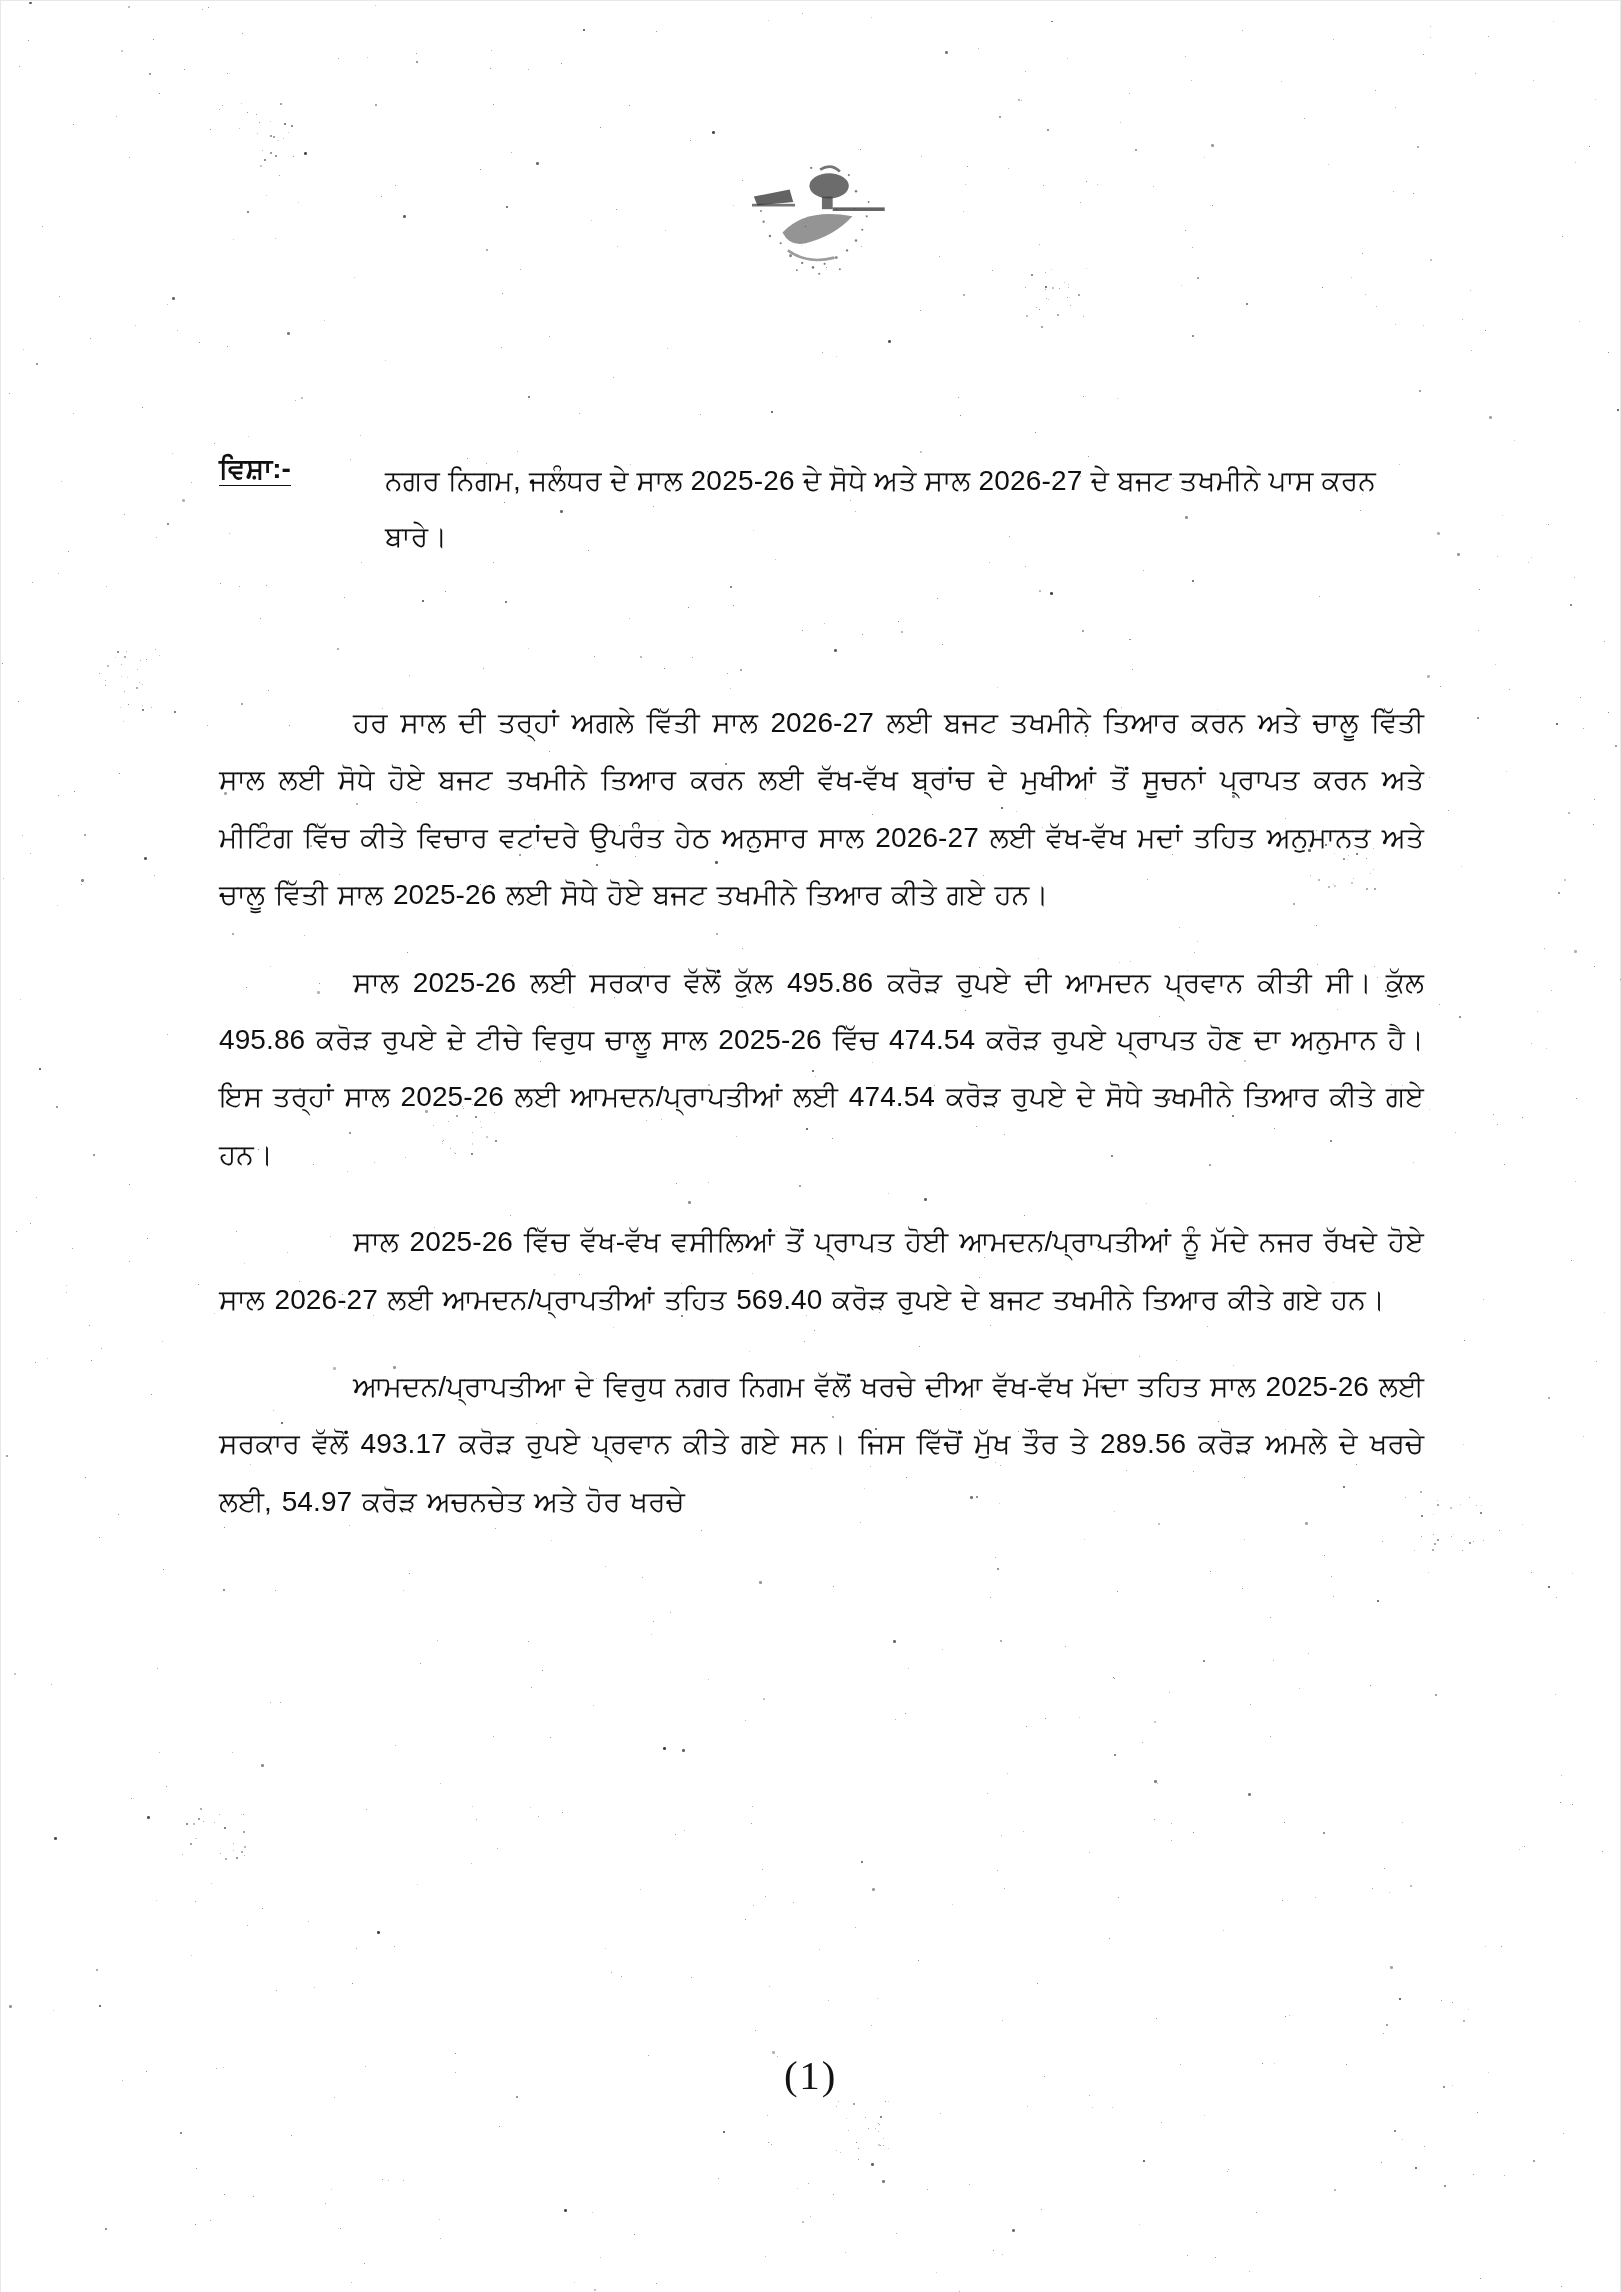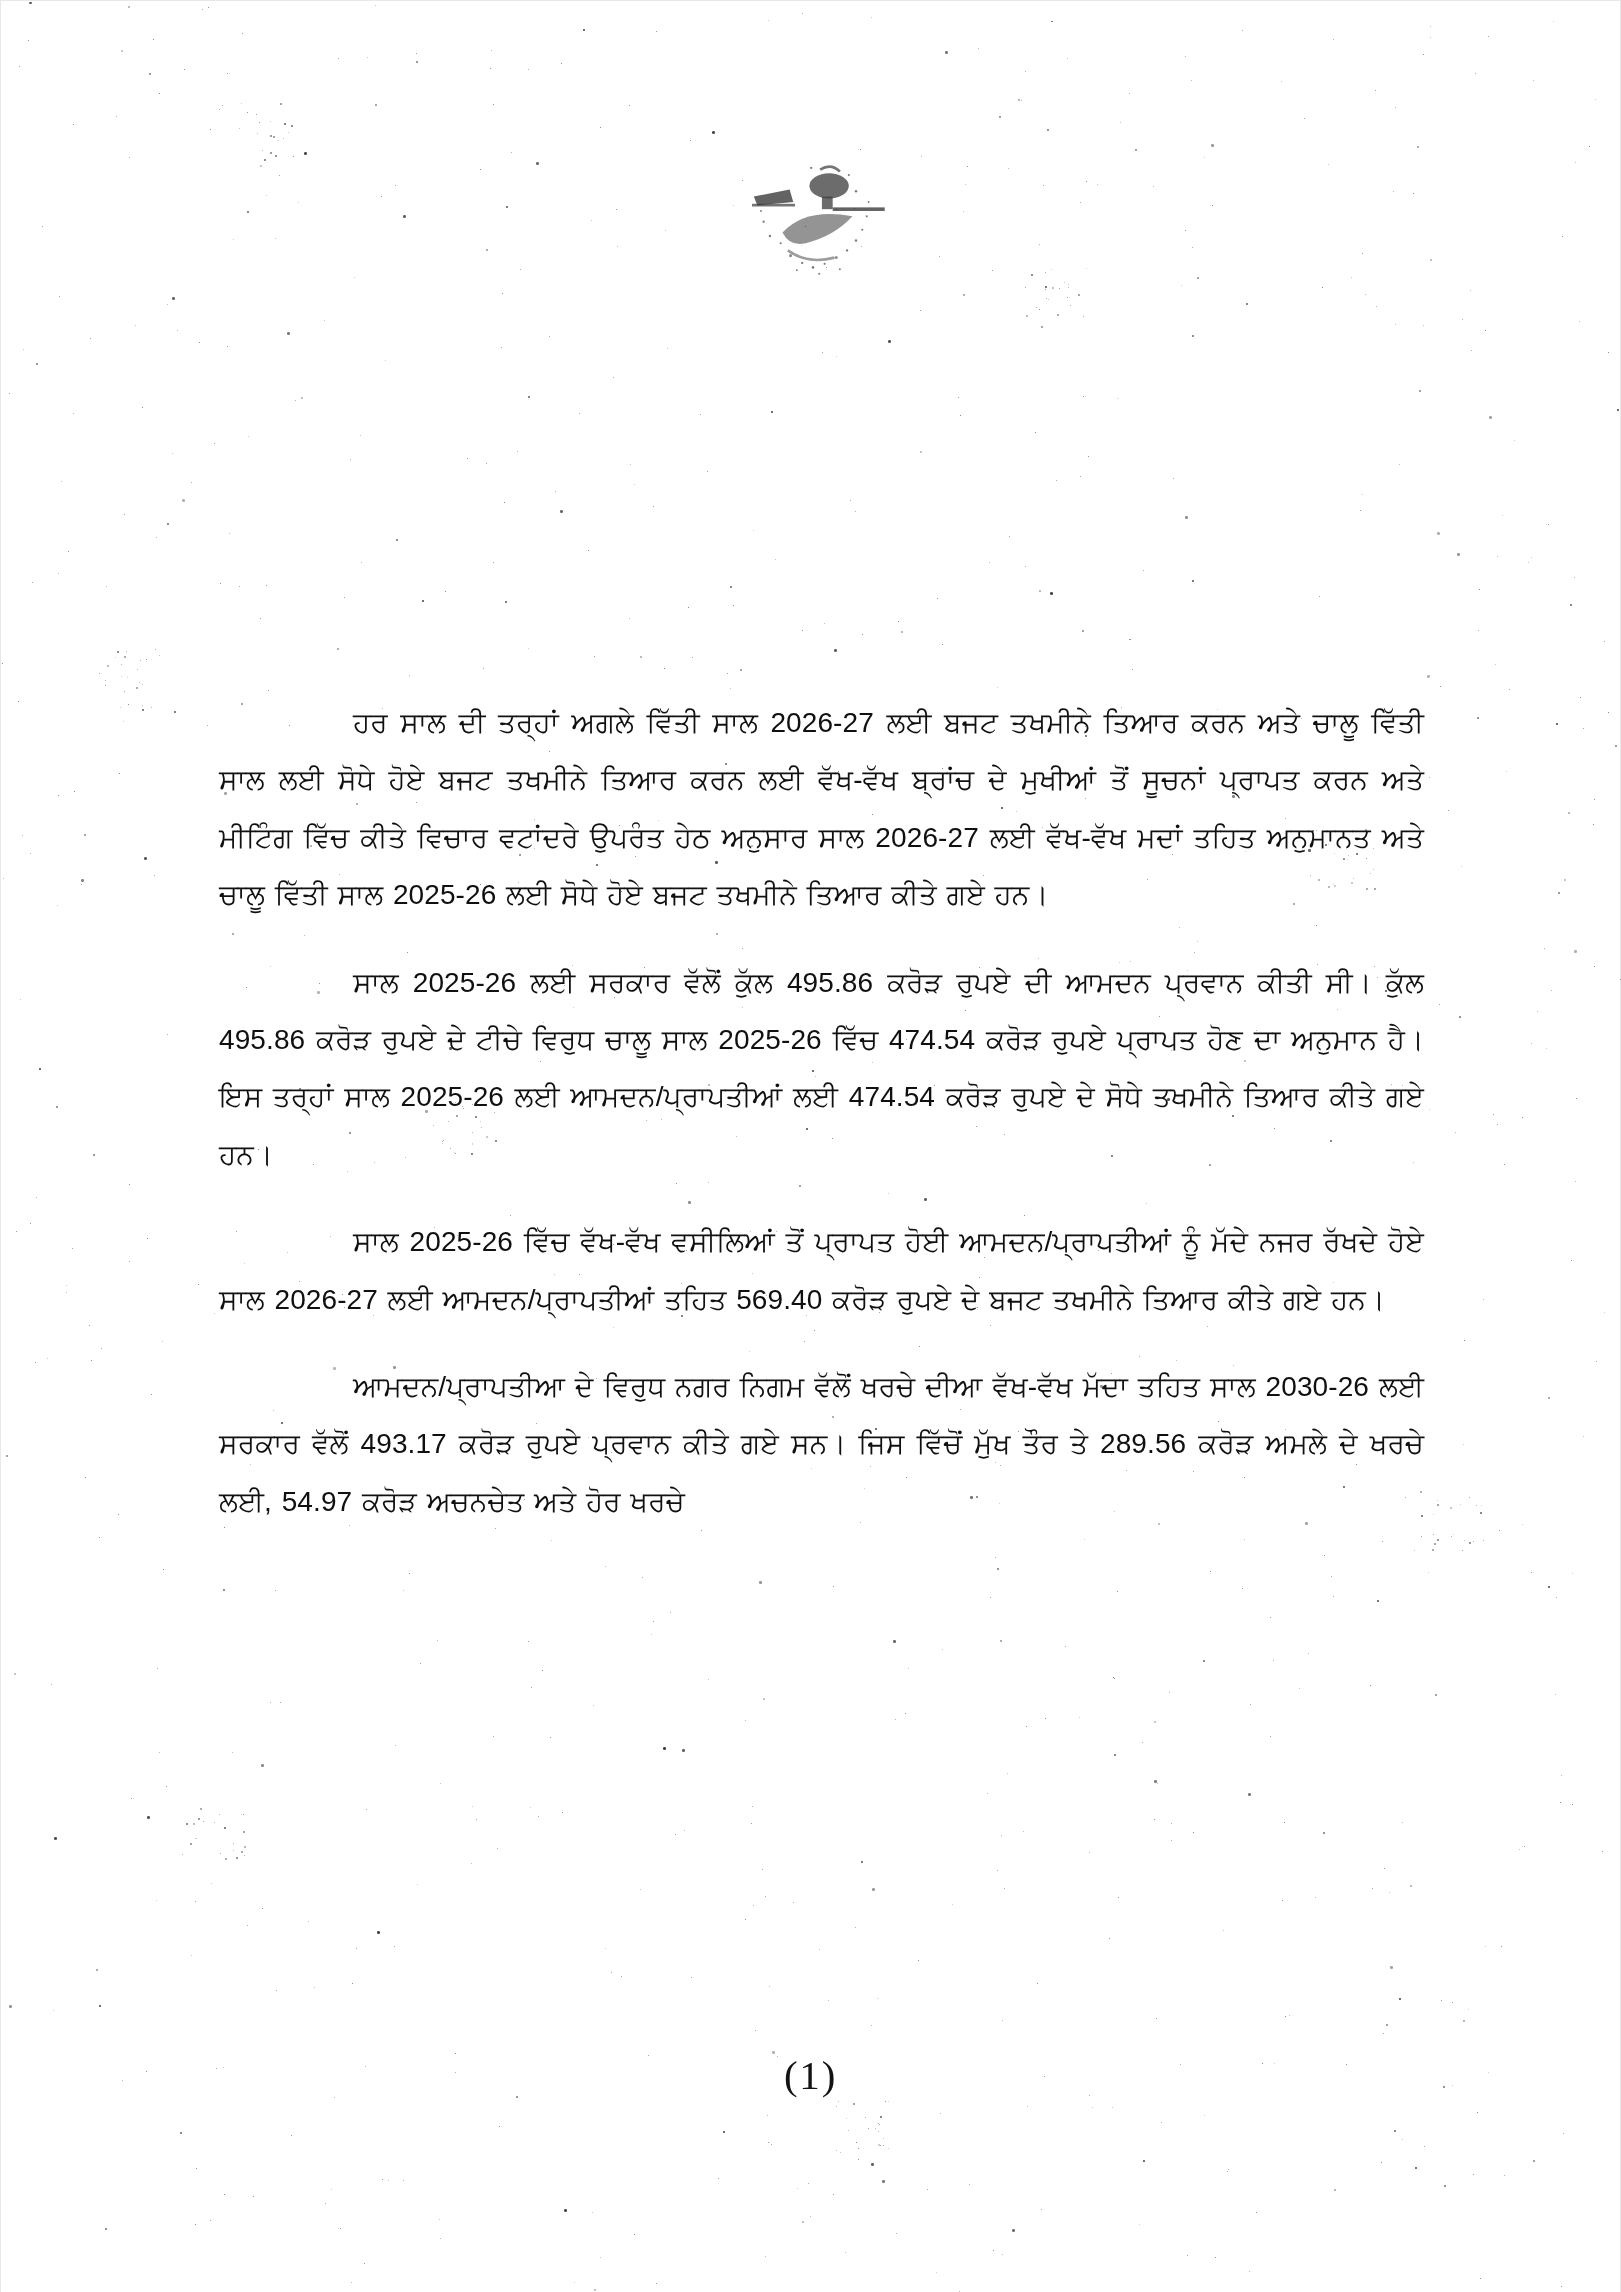--- a/index.html
+++ b/index.html
@@ -178,26 +178,32 @@
           <circle cx="128" cy="28" r="1.2"></circle>
         <circle cx="136" cy="46" r="1.4"></circle>
           <circle cx="150" cy="58" r="1.1"></circle>
       </g>
     </svg>
   </div>
 
   <div class="content">
 
 
+    <div class="subject-row">
+      <div class="subject-label">
+        <u>ਵਿਸ਼ਾ:-</u>
+      </div>
+      <div class="subject-body">ਨਗਰ ਨਿਗਮ, ਜਲੰਧਰ ਦੇ ਸਾਲ 2025-26 ਦੇ ਸੋਧੇ ਅਤੇ ਸਾਲ 2026-27 ਦੇ ਬਜਟ ਤਖਮੀਨੇ ਪਾਸ ਕਰਨ ਬਾਰੇ।</div>
+    </div>
 
     <div class="body-block">
       <p class="para">ਹਰ ਸਾਲ ਦੀ ਤਰ੍ਹਾਂ ਅਗਲੇ ਵਿੱਤੀ ਸਾਲ 2026-27 ਲਈ ਬਜਟ ਤਖਮੀਨੇ ਤਿਆਰ ਕਰਨ ਅਤੇ ਚਾਲੂ ਵਿੱਤੀ ਸਾਲ ਲਈ ਸੋਧੇ ਹੋਏ ਬਜਟ ਤਖਮੀਨੇ ਤਿਆਰ ਕਰਨ ਲਈ ਵੱਖ-ਵੱਖ ਬ੍ਰਾਂਚ ਦੇ ਮੁਖੀਆਂ ਤੋਂ ਸੂਚਨਾਂ ਪ੍ਰਾਪਤ ਕਰਨ ਅਤੇ ਮੀਟਿੰਗ ਵਿੱਚ ਕੀਤੇ ਵਿਚਾਰ ਵਟਾਂਦਰੇ ਉਪਰੰਤ ਹੇਠ ਅਨੁਸਾਰ ਸਾਲ 2026-27 ਲਈ ਵੱਖ-ਵੱਖ ਮਦਾਂ ਤਹਿਤ ਅਨੁਮਾਨਤ ਅਤੇ ਚਾਲੂ ਵਿੱਤੀ ਸਾਲ 2025-26 ਲਈ ਸੋਧੇ ਹੋਏ ਬਜਟ ਤਖਮੀਨੇ ਤਿਆਰ ਕੀਤੇ ਗਏ ਹਨ।</p>
       <p class="para">ਸਾਲ 2025-26 ਲਈ ਸਰਕਾਰ ਵੱਲੋਂ ਕੁੱਲ 495.86 ਕਰੋੜ ਰੁਪਏ ਦੀ ਆਮਦਨ ਪ੍ਰਵਾਨ ਕੀਤੀ ਸੀ। ਕੁੱਲ 495.86 ਕਰੋੜ ਰੁਪਏ ਦੇ ਟੀਚੇ ਵਿਰੁਧ ਚਾਲੂ ਸਾਲ 2025-26 ਵਿੱਚ 474.54 ਕਰੋੜ ਰੁਪਏ ਪ੍ਰਾਪਤ ਹੋਣ ਦਾ ਅਨੁਮਾਨ ਹੈ। ਇਸ ਤਰ੍ਹਾਂ ਸਾਲ 2025-26 ਲਈ ਆਮਦਨ/ਪ੍ਰਾਪਤੀਆਂ ਲਈ 474.54 ਕਰੋੜ ਰੁਪਏ ਦੇ ਸੋਧੇ ਤਖਮੀਨੇ ਤਿਆਰ ਕੀਤੇ ਗਏ ਹਨ।</p>
       <p class="para">ਸਾਲ 2025-26 ਵਿੱਚ ਵੱਖ-ਵੱਖ ਵਸੀਲਿਆਂ ਤੋਂ ਪ੍ਰਾਪਤ ਹੋਈ ਆਮਦਨ/ਪ੍ਰਾਪਤੀਆਂ ਨੂੰ ਮੱਦੇ ਨਜਰ ਰੱਖਦੇ ਹੋਏ ਸਾਲ 2026-27 ਲਈ ਆਮਦਨ/ਪ੍ਰਾਪਤੀਆਂ ਤਹਿਤ 569.40 ਕਰੋੜ ਰੁਪਏ ਦੇ ਬਜਟ ਤਖਮੀਨੇ ਤਿਆਰ ਕੀਤੇ ਗਏ ਹਨ।</p>
-      <p class="para tight">ਆਮਦਨ/ਪ੍ਰਾਪਤੀਆ ਦੇ ਵਿਰੁਧ ਨਗਰ ਨਿਗਮ ਵੱਲੋਂ ਖਰਚੇ ਦੀਆ ਵੱਖ-ਵੱਖ ਮੱਦਾ ਤਹਿਤ ਸਾਲ 2030-26 ਲਈ ਸਰਕਾਰ ਵੱਲੋਂ 493.17 ਕਰੋੜ ਰੁਪਏ ਪ੍ਰਵਾਨ ਕੀਤੇ ਗਏ ਸਨ। ਜਿਸ ਵਿੱਚੋਂ ਮੁੱਖ ਤੌਰ ਤੇ 289.56 ਕਰੋੜ ਅਮਲੇ ਦੇ ਖਰਚੇ ਲਈ, 54.97 ਕਰੋੜ ਅਚਨਚੇਤ ਅਤੇ ਹੋਰ ਖਰਚੇ</p>
+      <p class="para tight">ਆਮਦਨ/ਪ੍ਰਾਪਤੀਆ ਦੇ ਵਿਰੁਧ ਨਗਰ ਨਿਗਮ ਵੱਲੋਂ ਖਰਚੇ ਦੀਆ ਵੱਖ-ਵੱਖ ਮੱਦਾ ਤਹਿਤ ਸਾਲ 2025-26 ਲਈ ਸਰਕਾਰ ਵੱਲੋਂ 493.17 ਕਰੋੜ ਰੁਪਏ ਪ੍ਰਵਾਨ ਕੀਤੇ ਗਏ ਸਨ। ਜਿਸ ਵਿੱਚੋਂ ਮੁੱਖ ਤੌਰ ਤੇ 289.56 ਕਰੋੜ ਅਮਲੇ ਦੇ ਖਰਚੇ ਲਈ, 54.97 ਕਰੋੜ ਅਚਨਚੇਤ ਅਤੇ ਹੋਰ ਖਰਚੇ</p>
     </div>
 
     <div class="page-no">(1)</div>
 
   </div>
 
   <div class="noise-layer" id="noise">
       <div class="spk" style="width: 0.9px; height: 0.9px; left: 472px; top: 1806px; opacity: 0.38;"></div>
       <div class="spk" style="width: 0.9px; height: 0.9px; left: 99px; top: 1537px; opacity: 0.86;"></div>
       <div class="spk" style="width: 0.9px; height: 0.9px; left: 958px; top: 397px; opacity: 0.78;"></div>

